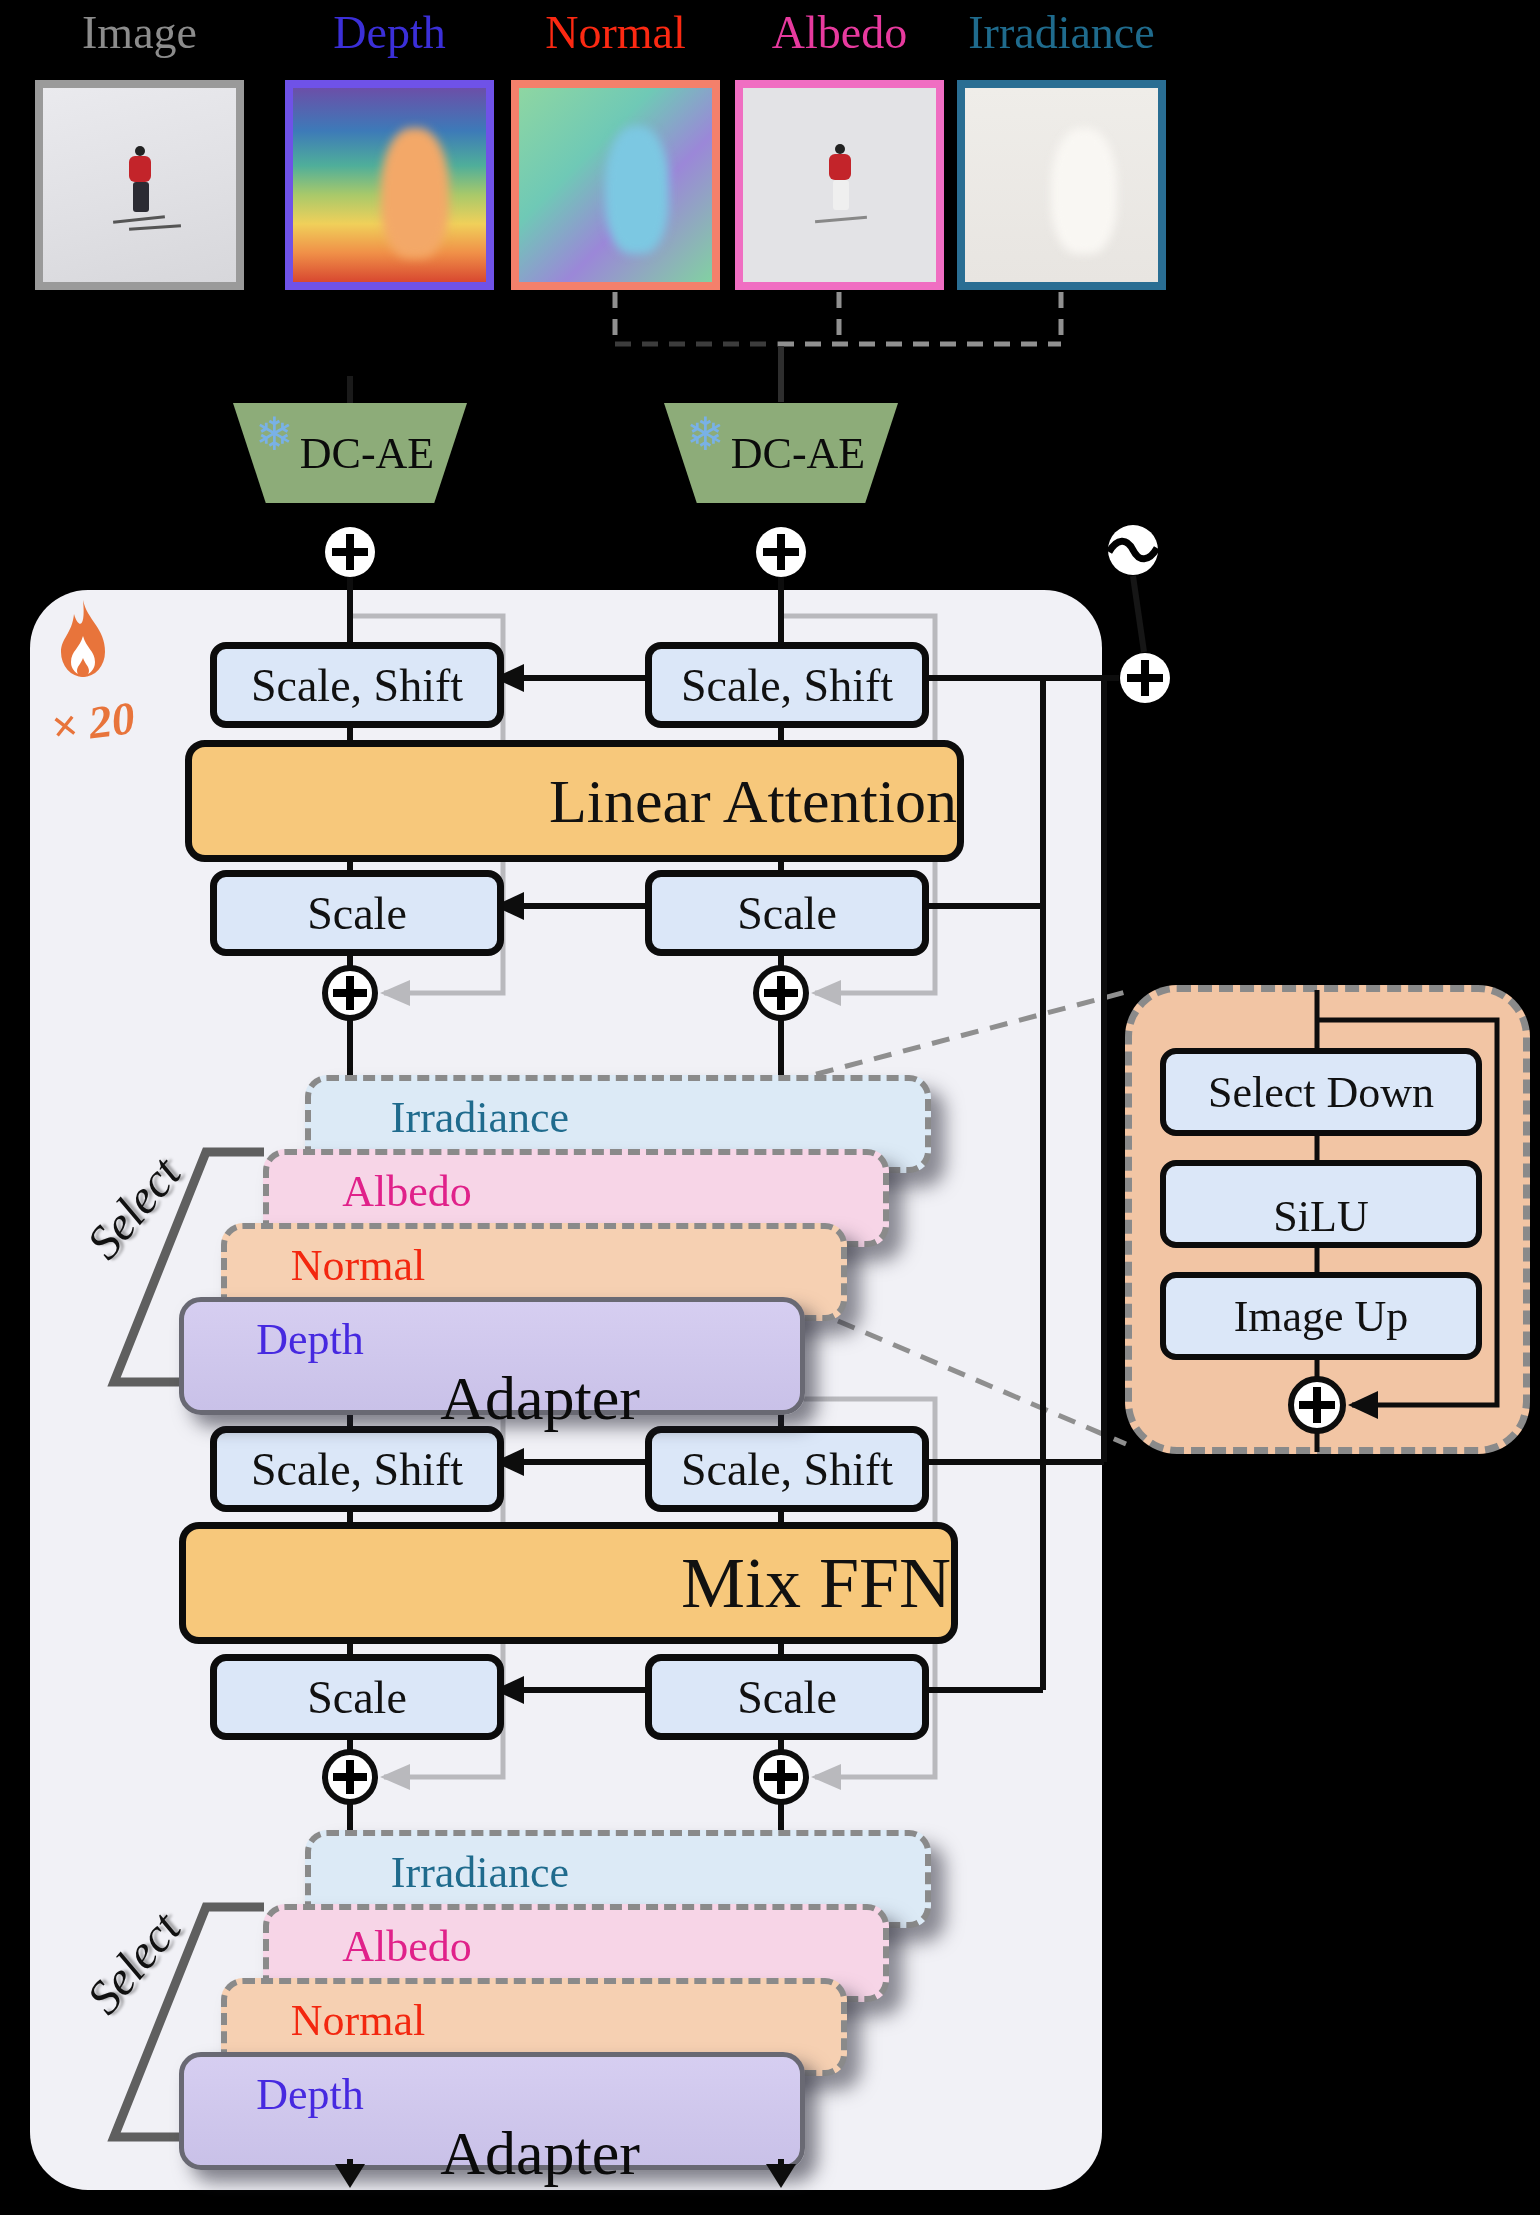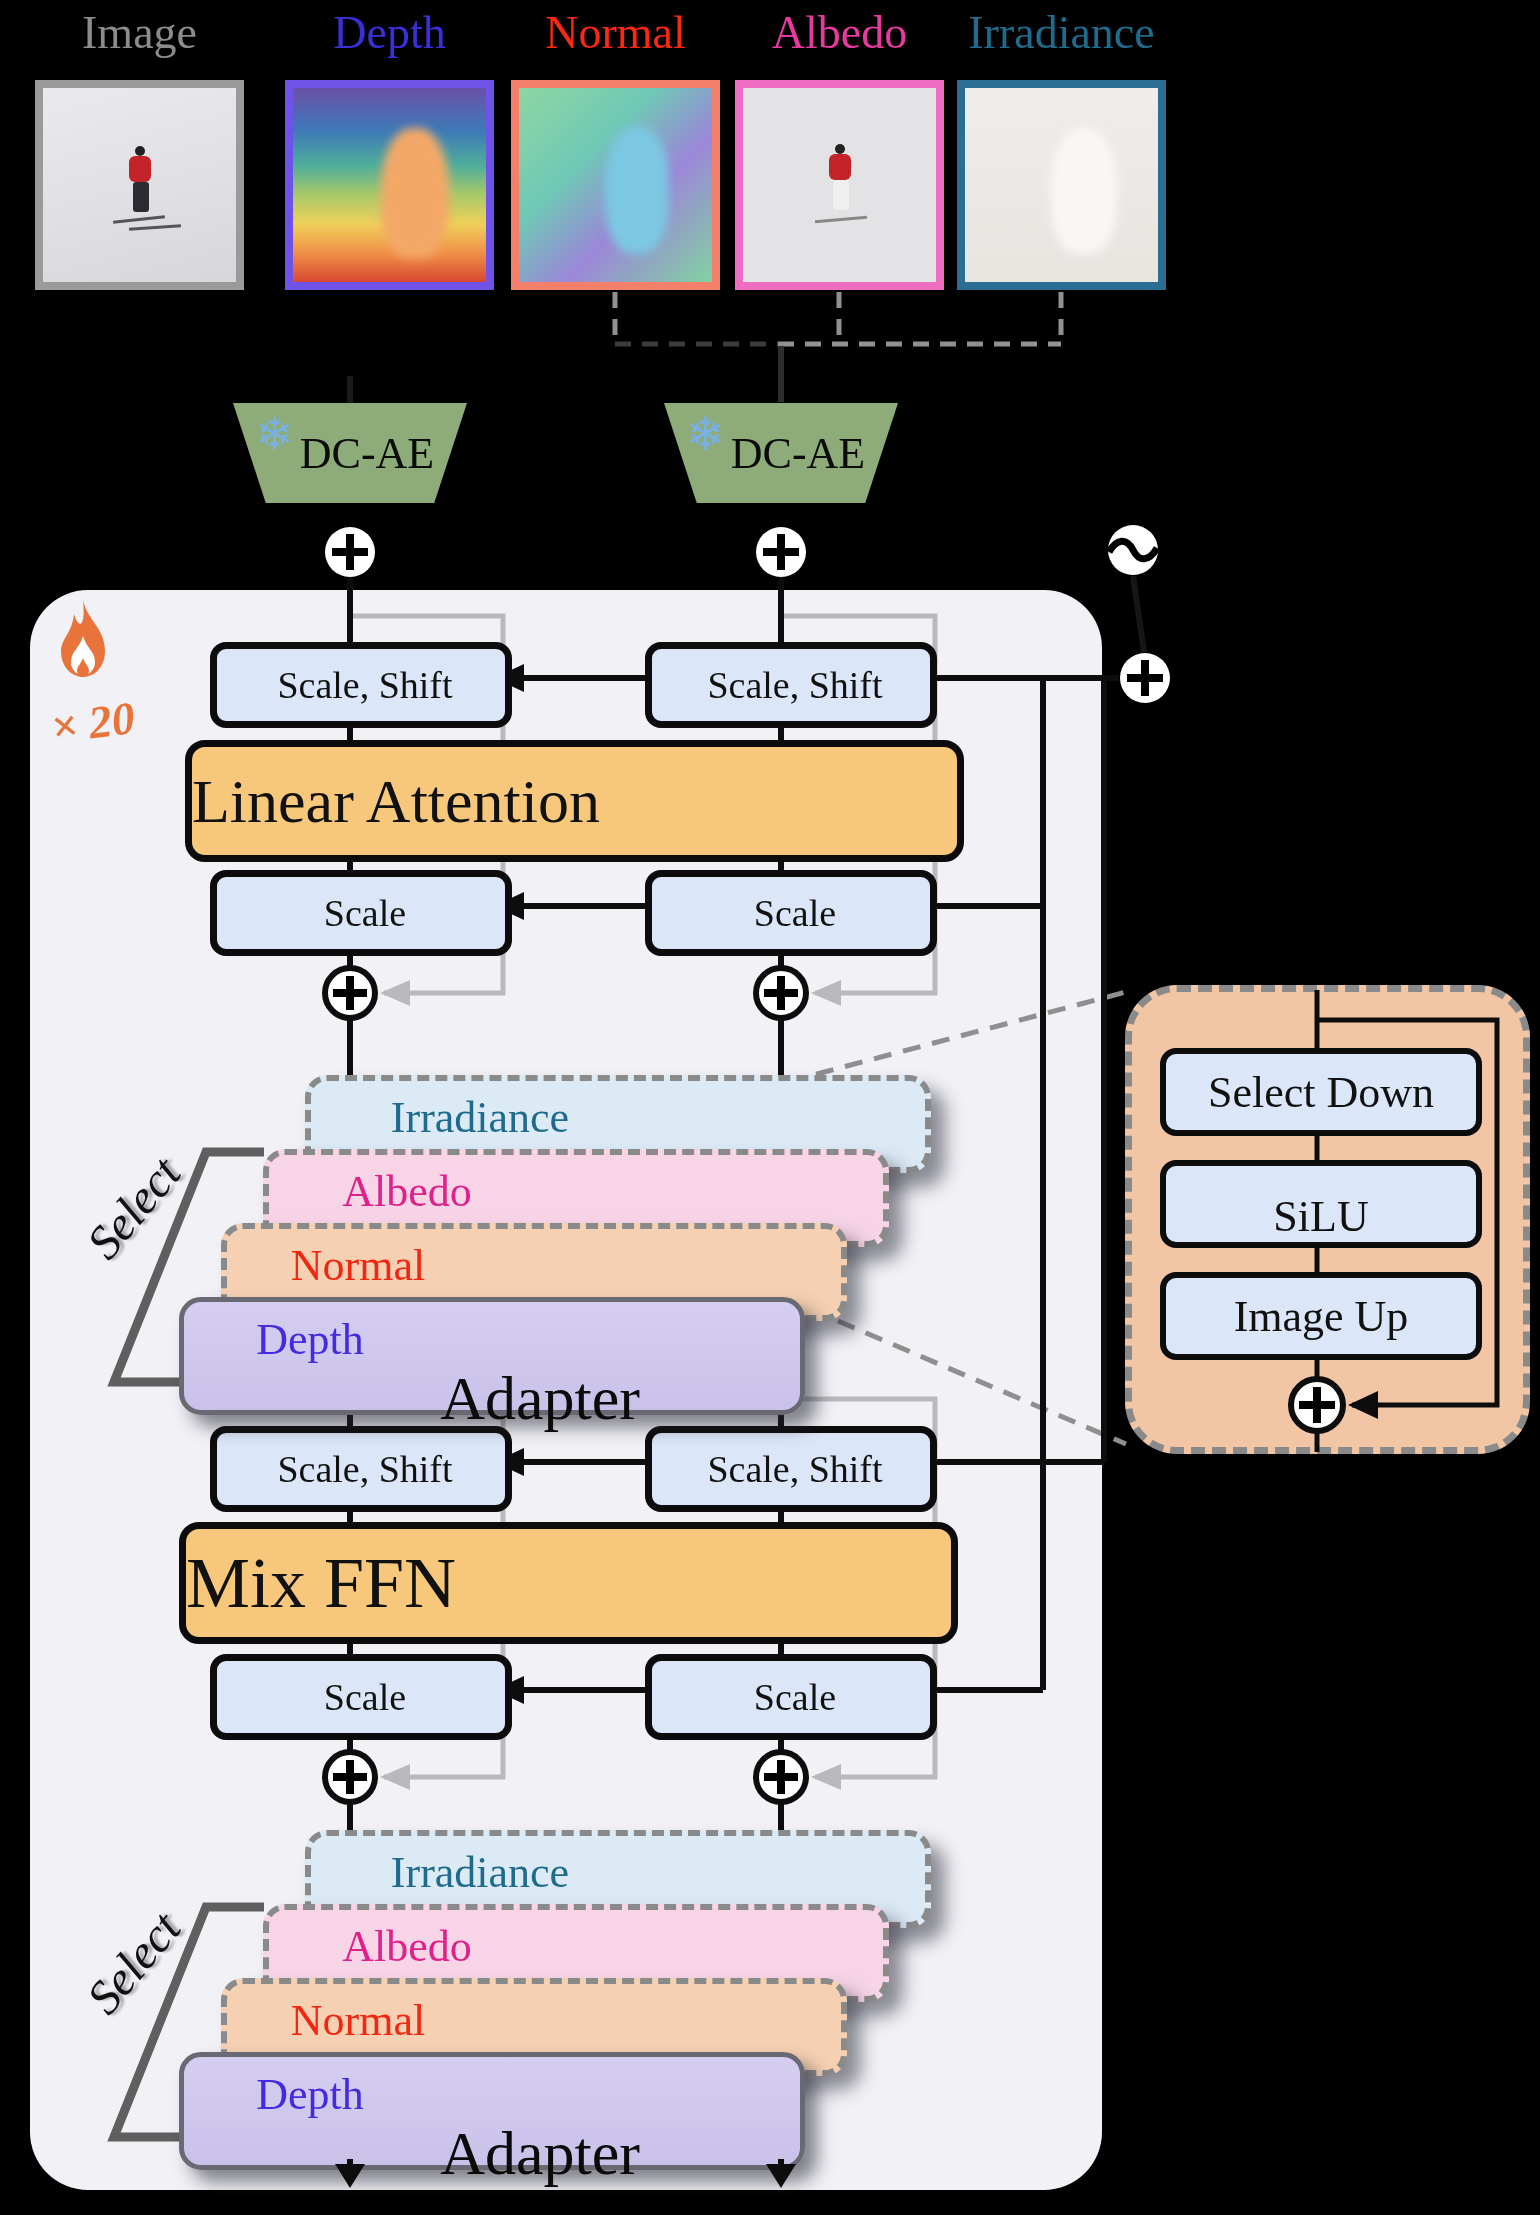--- a/index.html
+++ b/index.html
@@ -12,23 +12,23 @@
   .mod-img{position:absolute;top:80px;width:193px;height:194px;border-style:solid;border-width:8px;overflow:hidden;}
   .blob{position:absolute;border-radius:45% 45% 40% 40%;filter:blur(5px);}
   .skier-head{position:absolute;width:10px;height:10px;border-radius:50%;background:#222;}
   .skier-body{position:absolute;width:22px;height:26px;border-radius:6px;background:#c3242a;}
   .skier-legs{position:absolute;width:16px;height:30px;background:#2b2b33;border-radius:3px;}
   .ski{position:absolute;width:52px;height:3px;background:#555;}
   
   #panel{left:30px;top:590px;width:1072px;height:1600px;background:#f1f1f6;border-radius:58px;}
   
   .bluebox{position:absolute;background:#dbe7f8;border:7px solid #0c0c0c;border-radius:16px;
-           display:flex;align-items:center;justify-content:center;font-size:38px;color:#111;z-index:4;padding-left:8px;}
+           display:flex;align-items:center;justify-content:center;font-size:46px;color:#111;z-index:4;}
   .orangebox{position:absolute;background:#f7c87b;border:7px solid #0c0c0c;border-radius:20px;
-           display:flex;align-items:center;justify-content:flex-start;color:#111;z-index:4;}
+           display:flex;align-items:center;justify-content:flex-end;color:#111;z-index:4;}
   .trap{position:absolute;width:234px;height:100px;background:#8dac79;
         clip-path:polygon(0 0,100% 0,86% 100%,14% 100%);display:flex;align-items:center;justify-content:center;z-index:4;}
   .trap .snow{position:absolute;left:22px;top:4px;font-size:46px;color:#79b1e6;font-family:"DejaVu Sans",sans-serif;}
   .trap .tlabel{font-size:44px;color:#0b0b0b;padding-left:34px;}
   
   .stackbox{position:absolute;border-radius:22px;z-index:5;}
   .dashedbox{border:6px dashed #8a8a8a;box-shadow:14px 14px 18px rgba(35,35,50,.5);}
   .adapterbox{border:5px solid #696973;background:linear-gradient(180deg,#d6cef1,#c9c1e8);
               box-shadow:12px 12px 18px rgba(35,35,50,.55);}
   .fill-irr{background:#dceaf6;} .fill-alb{background:#f7d5e7;} .fill-nor{background:#f6d0b2;}

